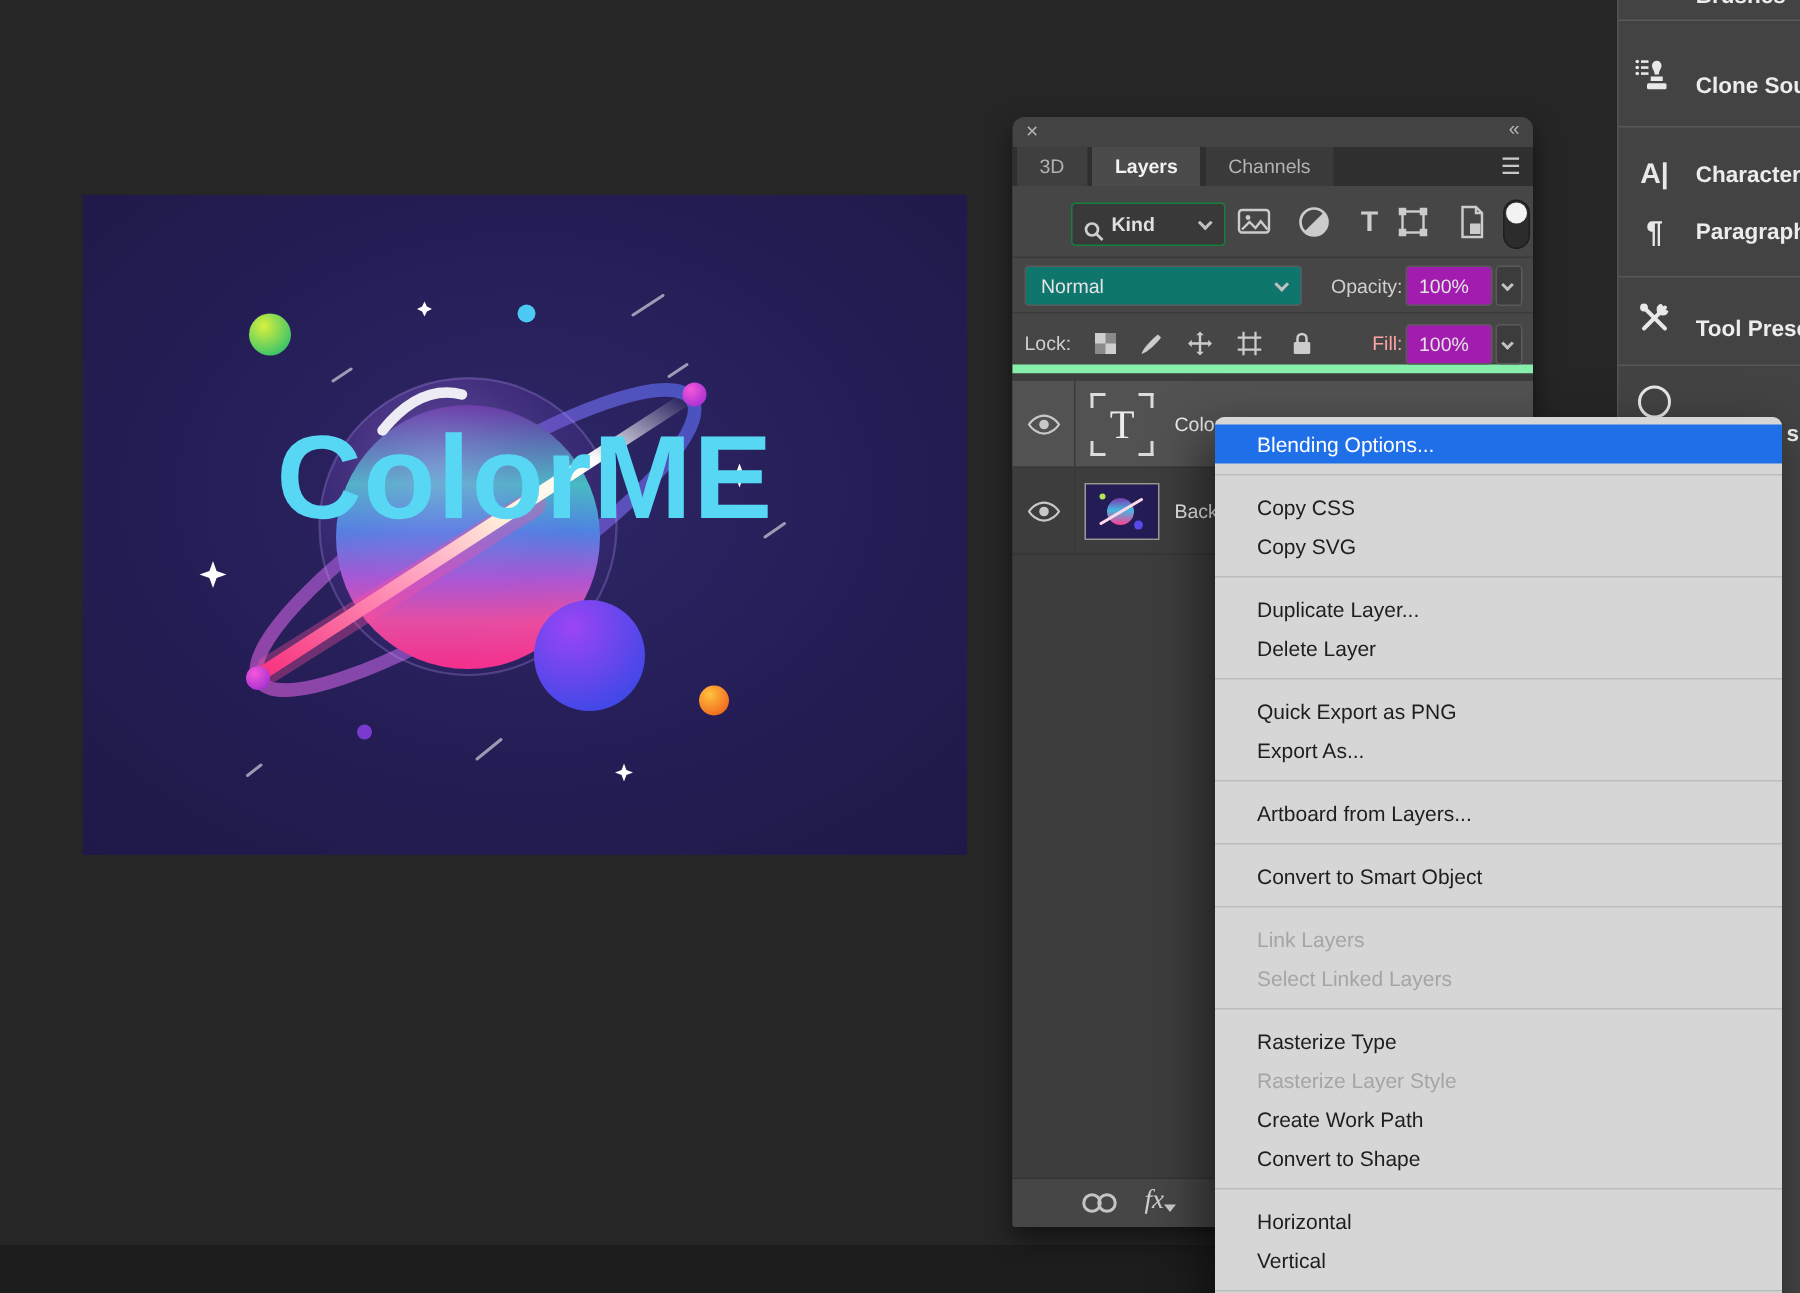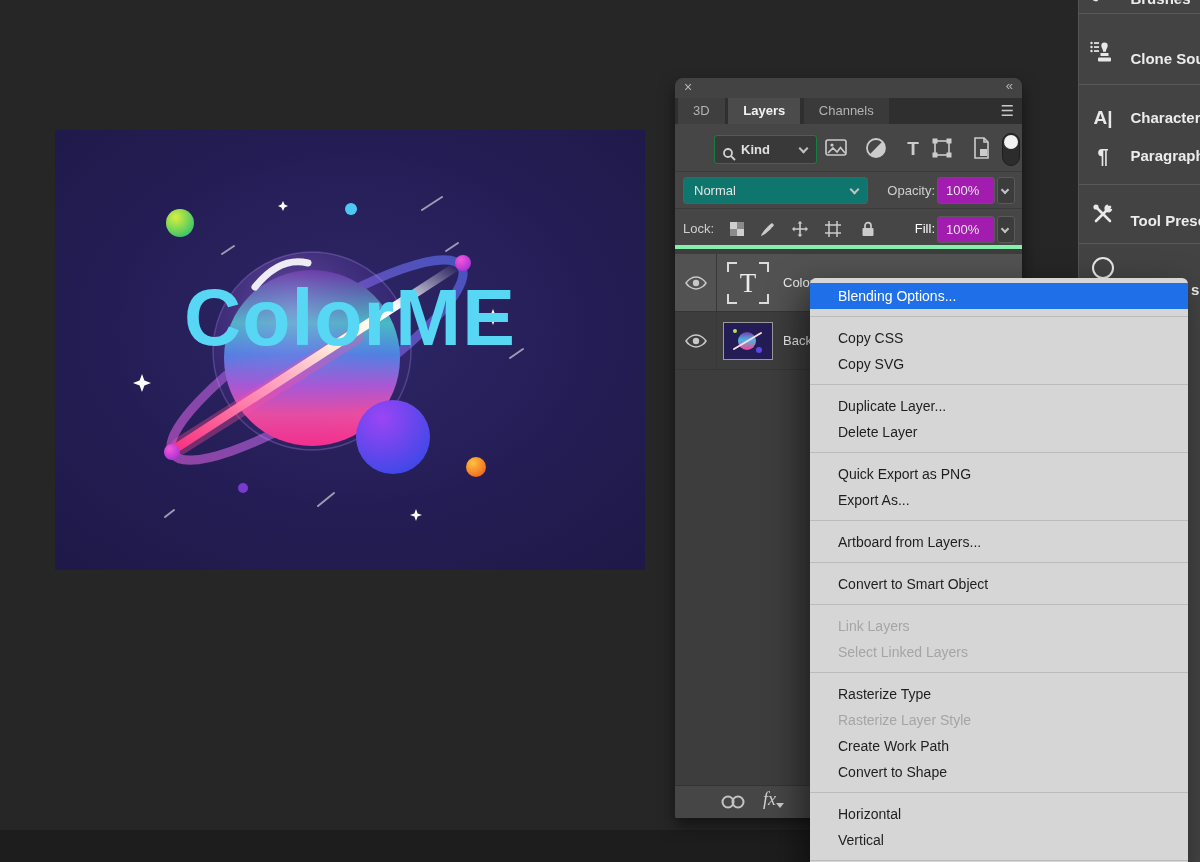--- a/index.html
+++ b/index.html
@@ -22,21 +22,21 @@
   .lp-tabs{position:absolute;left:0;top:20px;width:100%;height:26px;background:#2f2f2f;}
   .lp-tab{display:inline-block;height:26px;line-height:26px;padding:0 15px;margin-right:0;
     color:#b3b3b3;background:#3a3a3a;vertical-align:top;}
   .lp-tab.first{margin-left:3px;background:#3f3f3f;}
   .lp-tab.active{background:#4b4b4b;color:#f2f2f2;font-weight:bold;}
   .lp-hamburger{position:absolute;right:8px;top:4px;font-size:15px;color:#c9c9c9;}
 
   .lp-row{position:absolute;left:0;width:100%;background:#464646;}
   .row-filter{top:46px;height:48px;border-bottom:1px solid #3a3a3a;}
   .row-blend{top:94px;height:37px;border-bottom:1px solid #3a3a3a;}
-  .row-lock{top:131px;height:40px;border-bottom:4px solid #86efac;}
+  .row-lock{top:131px;height:40px;border-bottom:6px solid #86efac;}
 
   .kind-box{position:absolute;left:8px;top:11px;width:103px;height:29px;background:#393939;
     border:1px solid #15803d;border-radius:3px;line-height:27px;margin-left:31px;}
   .kind-box .klabel{margin-left:26px;font-weight:bold;color:#e0e0e0;}
   .search-ic{position:absolute;left:7px;top:7px;}
   .chev{display:inline-block;width:7px;height:7px;border-right:2px solid #c2c2c2;border-bottom:2px solid #c2c2c2;transform:rotate(45deg);}
   .kind-box .chev{position:absolute;right:9px;top:9px;}
 
   .ficon{position:absolute;top:12px;width:26px;height:26px;text-align:center;}
   .toggle{position:absolute;left:327px;top:9px;width:18px;height:33px;background:#2c2c2c;
@@ -47,21 +47,21 @@
     border:1px solid #5a5a5a;border-radius:3px;line-height:25px;padding-left:10px;color:#e4e4e4;}
   .blend-select .chev{position:absolute;right:9px;top:8px;}
   .opacity-label{position:absolute;left:198px;top:0;width:62px;line-height:37px;text-align:right;color:#cfcfcf;}
   .val-box{position:absolute;left:262px;top:5px;width:58px;height:27px;background:#a21caf;
     border:1px solid #5a5a5a;border-radius:3px;line-height:25px;padding-left:8px;color:#e4e4e4;}
   .chev-box{position:absolute;left:322px;top:5px;width:18px;height:27px;background:#3c3c3c;
     border:1px solid #5a5a5a;border-radius:3px;}
   .chev-box .chev{position:absolute;left:4px;top:9px;width:6px;height:6px;}
   .row-lock .val-box,.row-lock .chev-box{top:7px;}
   .lock-label{position:absolute;left:8px;top:0;line-height:40px;color:#cfcfcf;}
-  .fill-label{position:absolute;left:200px;top:0;width:60px;line-height:40px;text-align:right;color:#ffffff;}
+  .fill-label{position:absolute;left:200px;top:0;width:60px;line-height:40px;text-align:right;color:#fca5a5;}
   .lockic{position:absolute;top:12px;width:18px;height:18px;text-align:center;}
 
   .lp-list{position:absolute;left:0;top:171px;width:100%;height:536px;background:#3d3d3d;padding-top:5px;}
   .layer-row{position:relative;width:100%;height:58px;border-bottom:1px solid #353535;}
   .layer-row.selected{background:#525252;}
   .eye-cell{position:absolute;left:0;top:0;width:42px;height:100%;border-right:1px solid #383838;}
   .eye-cell svg{position:absolute;left:10px;top:22px;}
   .thumb-t{position:absolute;left:50px;top:6px;width:46px;height:46px;}
   .thumb-t .tglyph{position:absolute;left:0;top:0;width:100%;height:100%;text-align:center;line-height:46px;
     font-family:"Liberation Serif",serif;font-size:27px;color:#ececec;}

